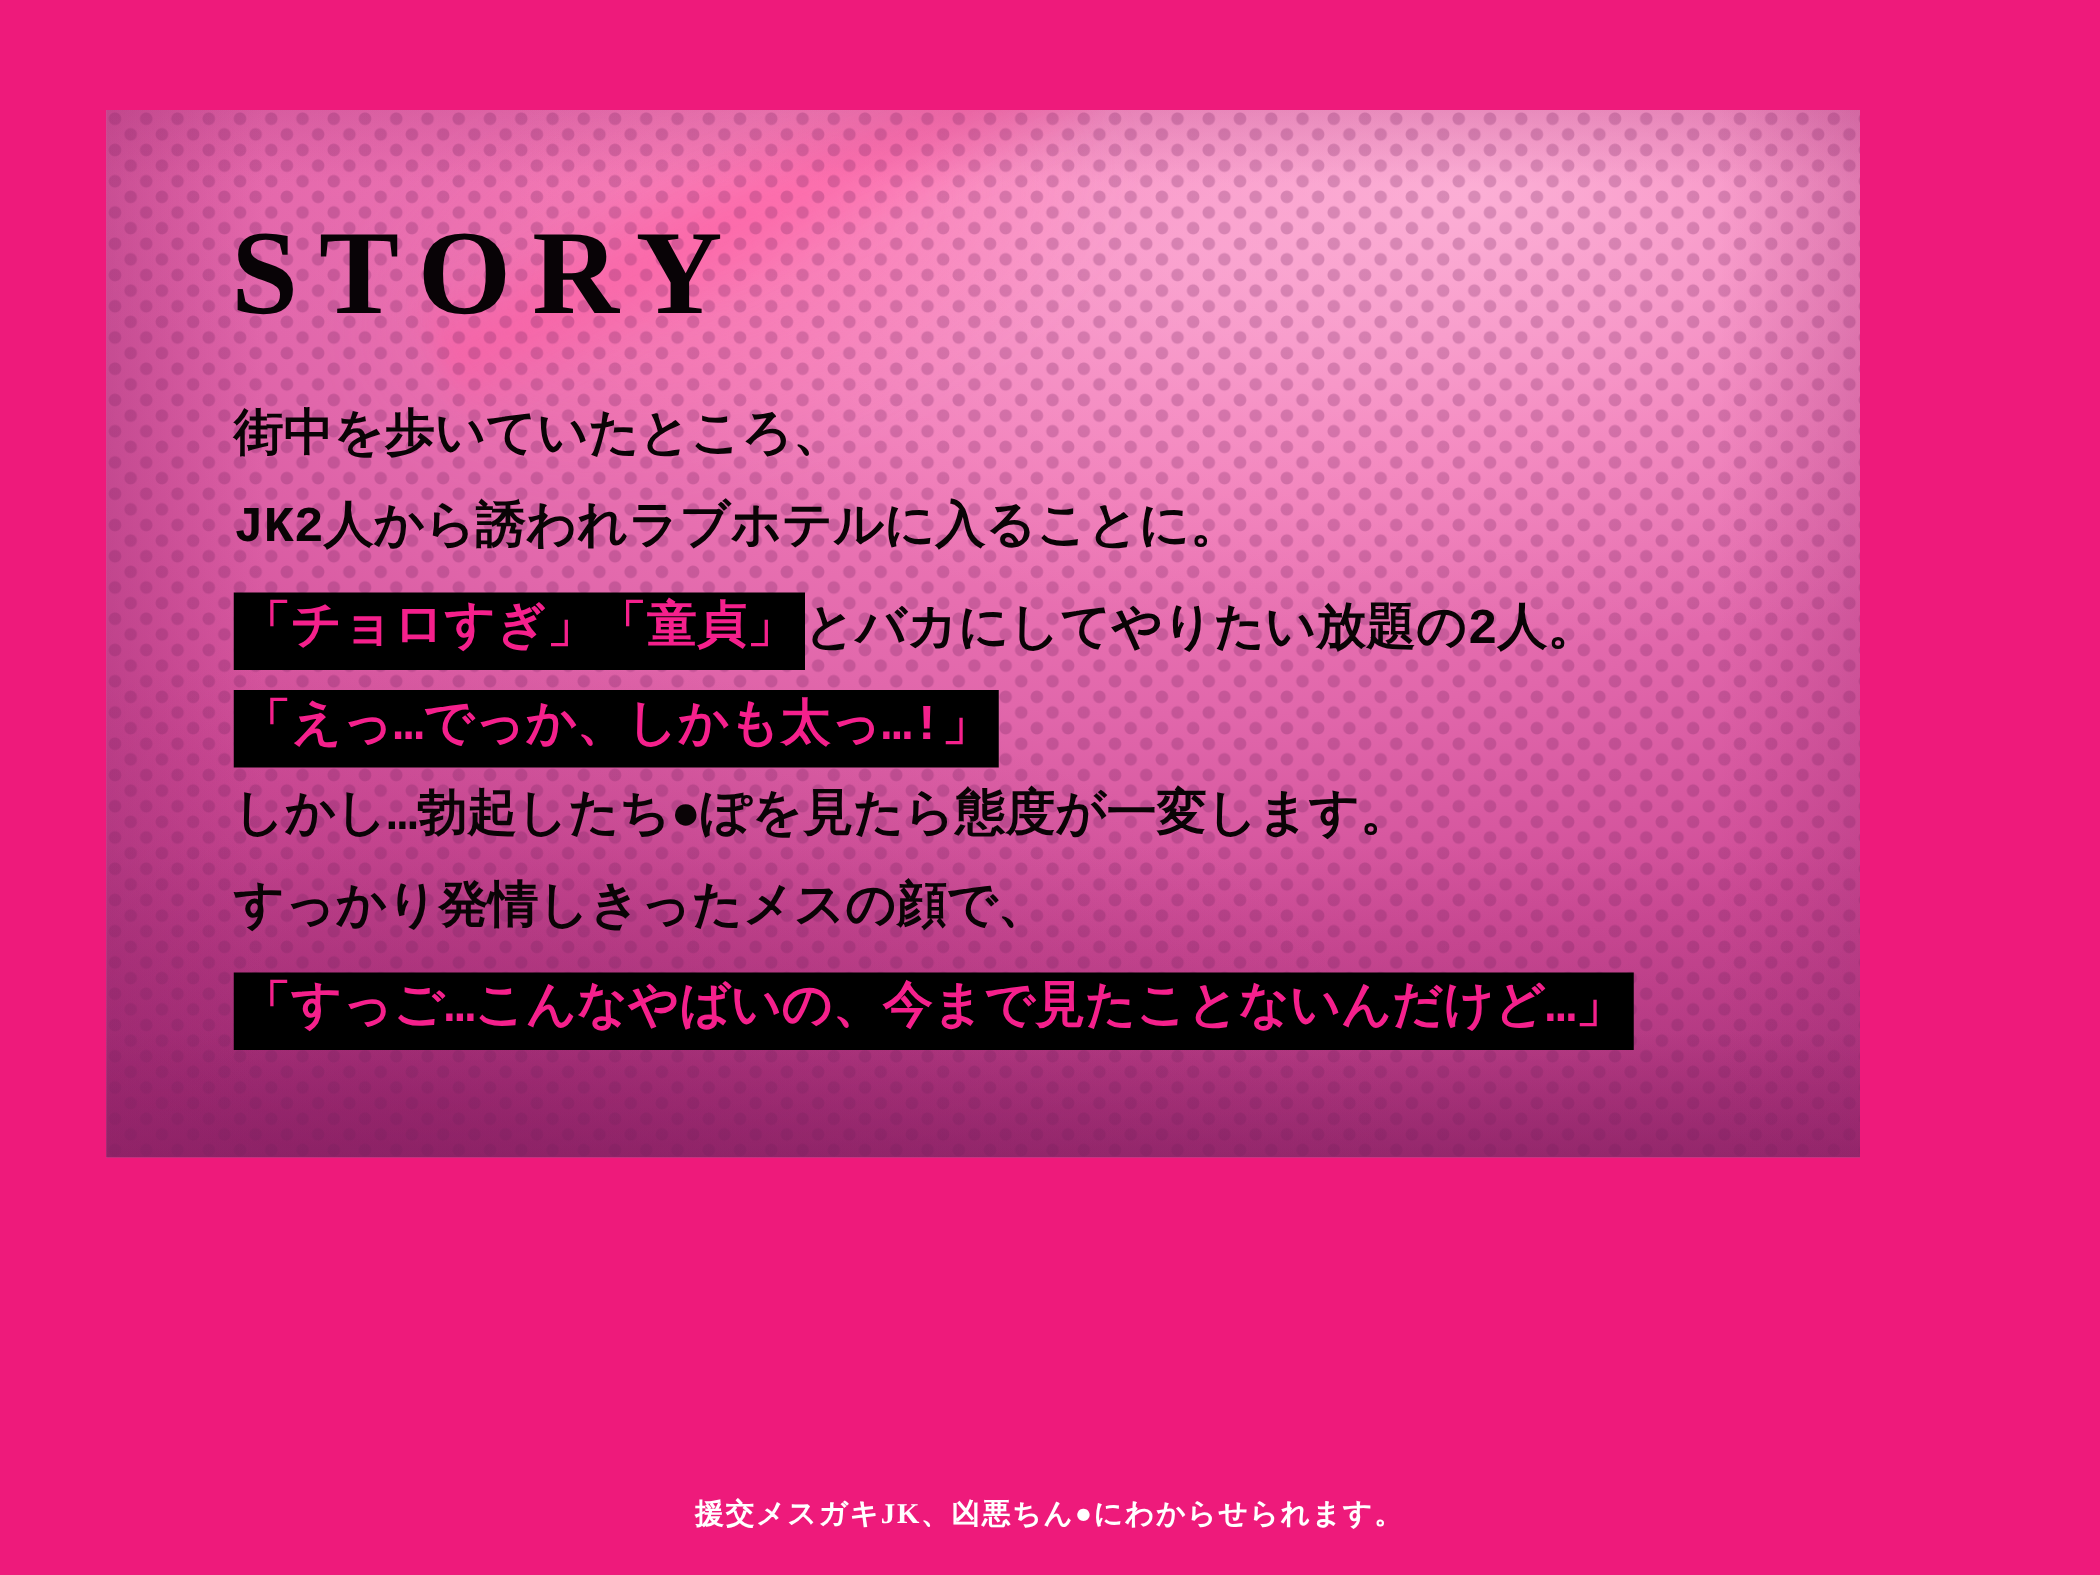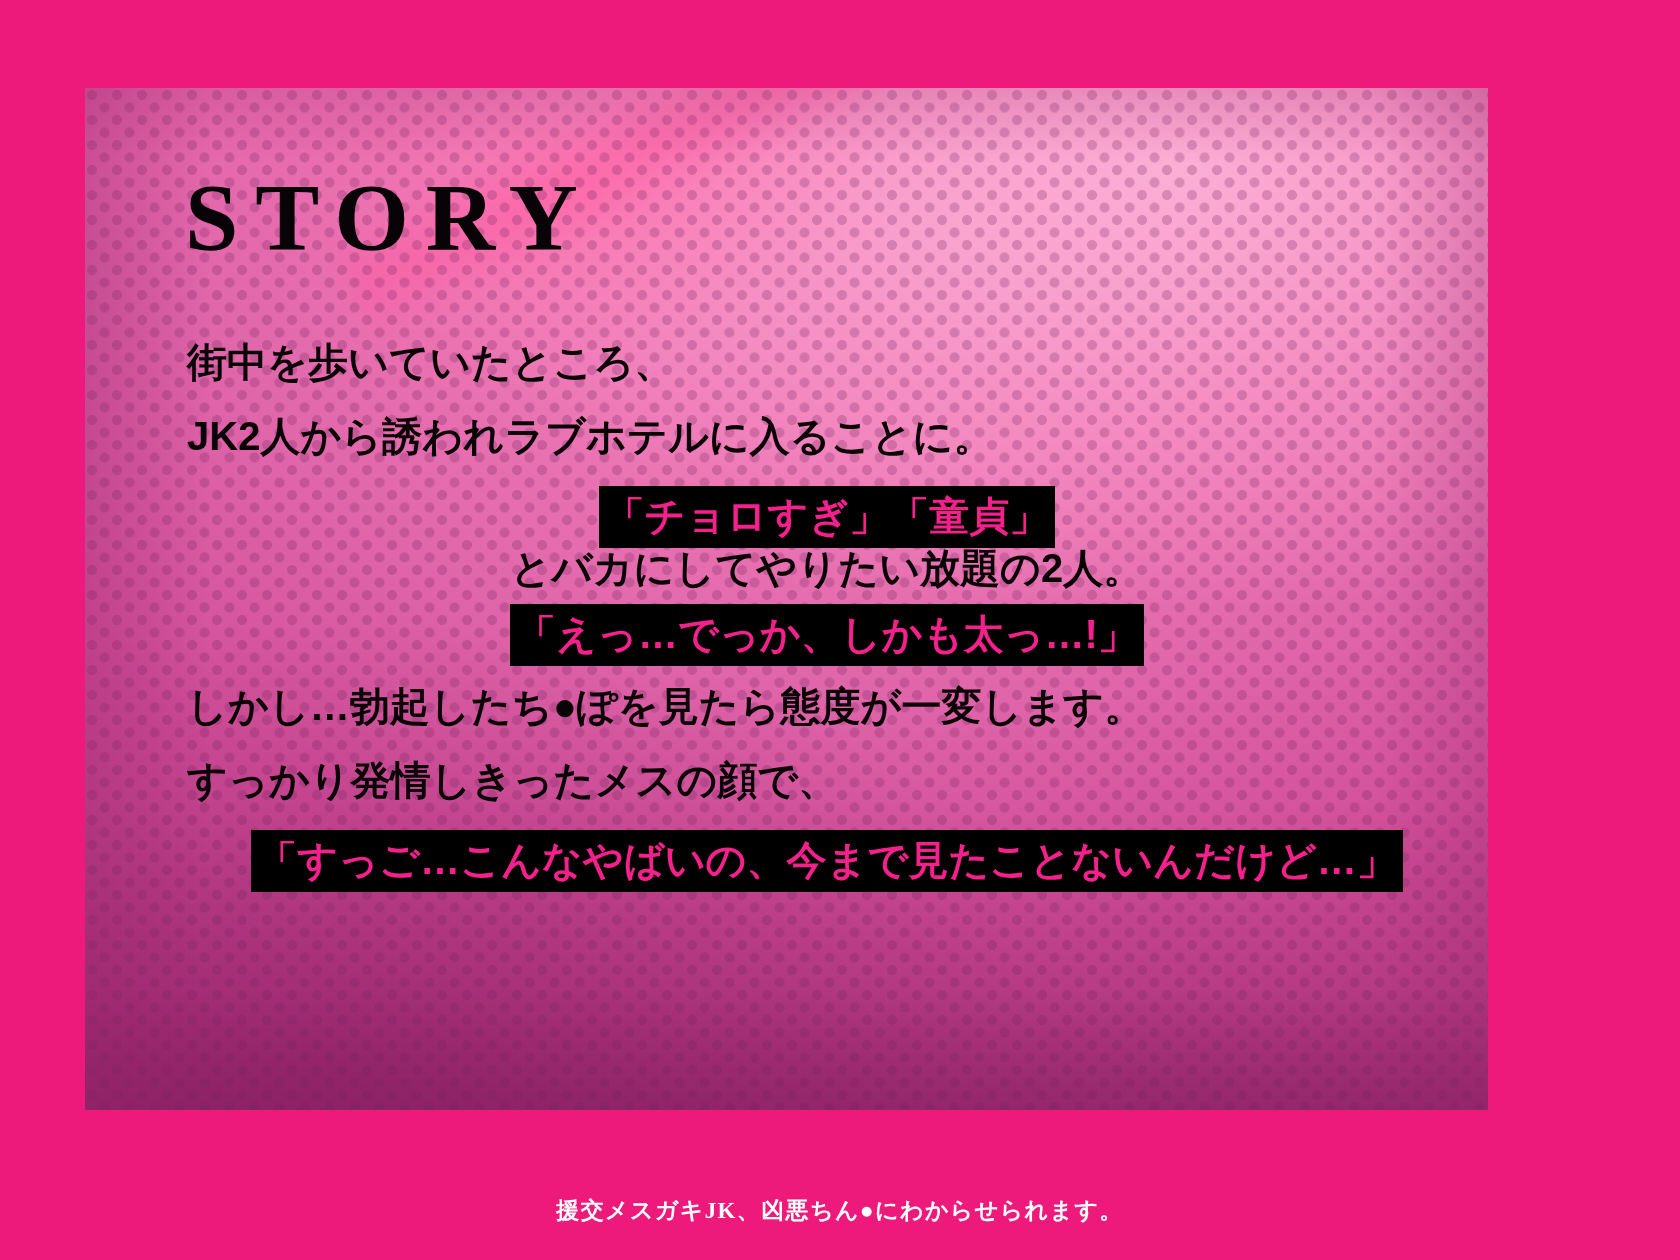--- a/index.html
+++ b/index.html
@@ -22,21 +22,21 @@
     inset: 0;
     background: #ee1a7b;
   }
 
   
   #story-card {
     position: absolute;
     left: 85px;
     top: 88px;
     width: 1403px;
-    height: 1022px;
+    height: 838px;
     overflow: hidden;
     background: #d8529f;
     text-align: right;
   }
 
   
   #card-gradient-base {
     position: absolute;
     inset: 0;
     background:
@@ -114,49 +114,47 @@
   }
 
   #story-lines {
     position: absolute;
     left: 102px;
     top: 238px;
     width: 1280px;
   }
 
   .story-line {
-    font-family: Liberation Sans, sans-serif;
+    font-family: Liberation Mono, monospace;
     font-size: 40px;
     font-weight: 700;
     color: #0a0406;
     line-height: 1;
     height: 48px;
     margin-bottom: 26px;
     white-space: nowrap;
     display: flex;
     align-items: center;
-    margin-top: 12px;
   }
 
   .story-line .seg {
     display: inline-block;
     padding: 0;
   }
 
   .story-line .seg.mark {
     background: #000000;
     color: #f5208c;
     padding: 10px 6px 12px 6px;
     line-height: 1;
   }
 
   .story-line.hl-row {
     height: auto;
     margin-bottom: 16px;
-    flex-direction: column;
   }
 
   
   #footer-caption {
     position: absolute;
     left: 0;
     right: 0;
     bottom: 34px;
     text-align: center;
     font-family: "Liberation Serif", "DejaVu Serif", serif;

